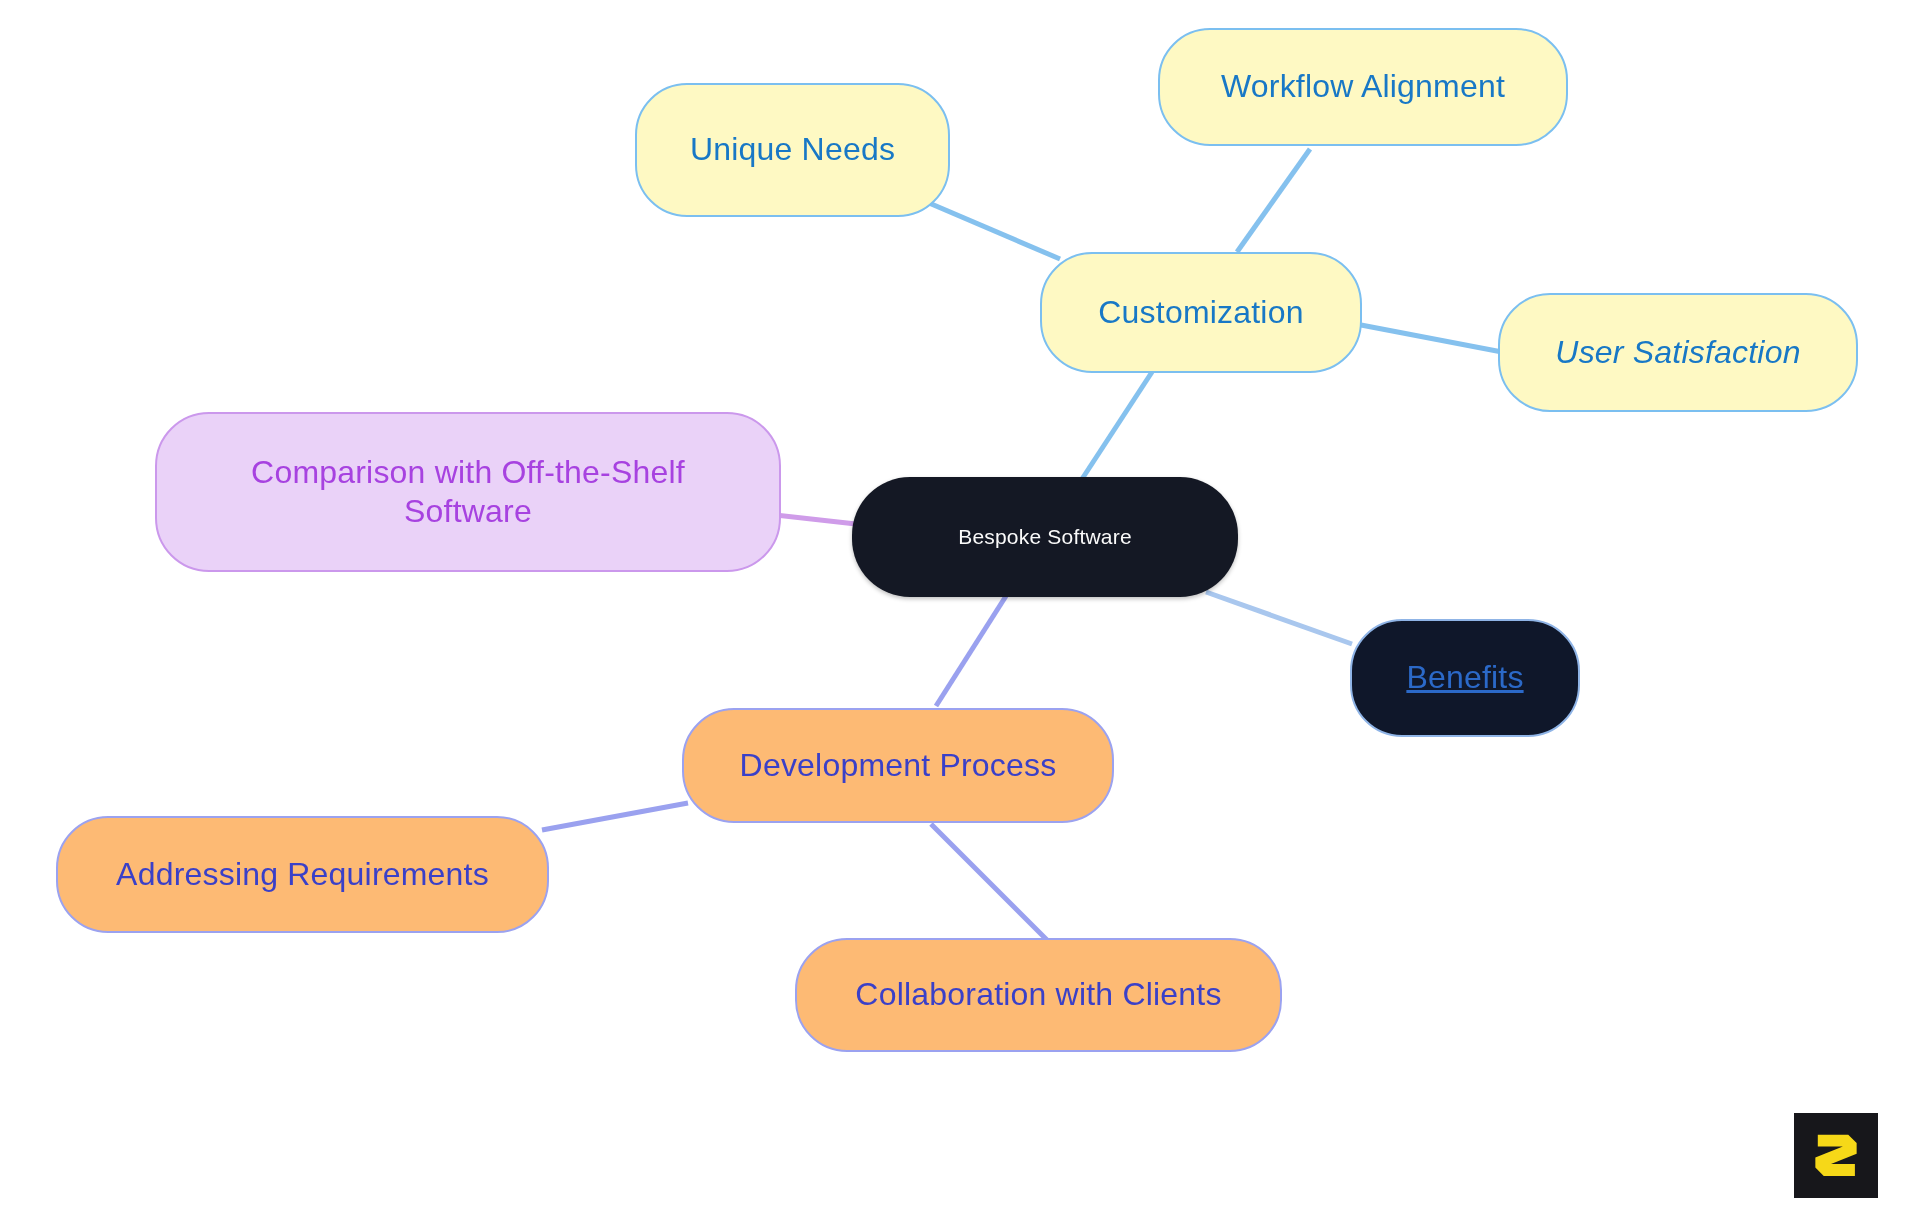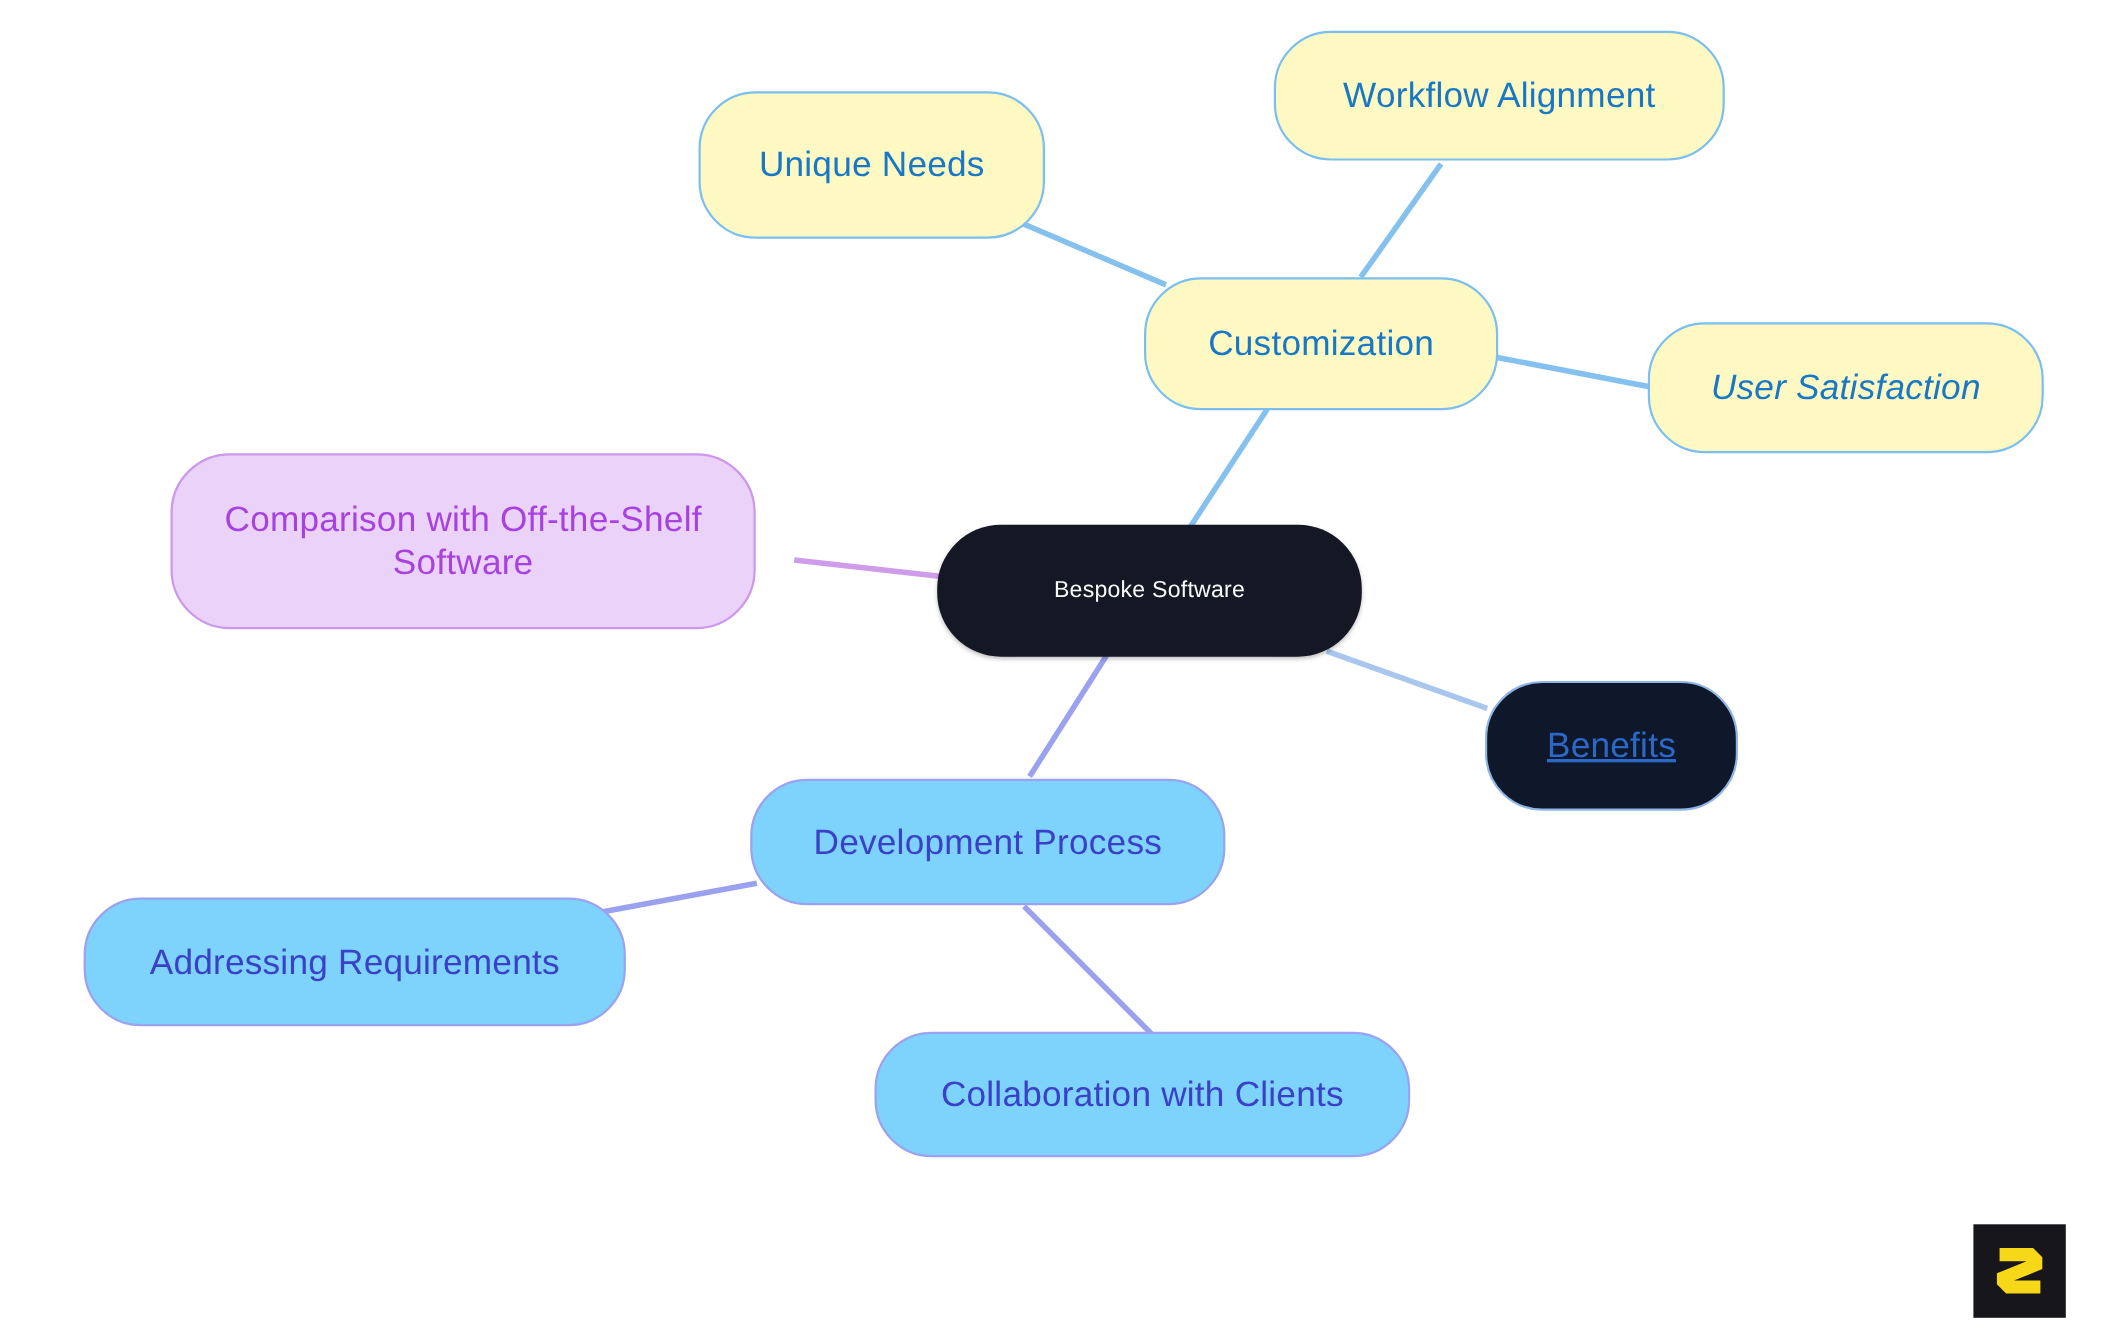--- a/index.html
+++ b/index.html
@@ -61,35 +61,35 @@
     text-decoration: underline;
   }
   .node-lavender {
     background: #ead2f8;
     border-color: #cb98ec;
     color: #a742e0;
     border-radius: 54px;
     padding: 0 40px;
   }
   .node-indigo {
-    background: #7dd3fc;
+    background: #fdba74;
     border-color: #9ba2f0;
     color: #3a40c8;
   }
 
   
   #n-central   { left: 852px;  top: 477px;  width: 386px; height: 120px; }
   #n-custom    { left: 1040px; top: 252px;  width: 322px; height: 121px; }
   #n-unique    { left: 635px;  top: 83px;   width: 315px; height: 134px; }
   #n-workflow  { left: 1158px; top: 28px;   width: 410px; height: 118px; }
   #n-usersat   { left: 1498px; top: 293px;  width: 360px; height: 119px; font-style: italic; }
-  #n-compare   { left: 155px;  top: 412px;  width: 532px; height: 160px; }
+  #n-compare   { left: 155px;  top: 412px;  width: 626px; height: 160px; }
   #n-benefits  { left: 1350px; top: 619px;  width: 230px; height: 118px; }
   #n-devproc   { left: 682px;  top: 708px;  width: 432px; height: 115px; }
-  #n-addreq    { left: 76px;   top: 816px;  width: 493px; height: 117px; }
+  #n-addreq    { left: 56px;   top: 816px;  width: 493px; height: 117px; }
   #n-collab    { left: 795px;  top: 938px;  width: 487px; height: 114px; }
 
   .logo {
     position: absolute;
     left: 1794px;
     top: 1113px;
     width: 84px;
     height: 85px;
     background: #17171b;
     z-index: 2;

